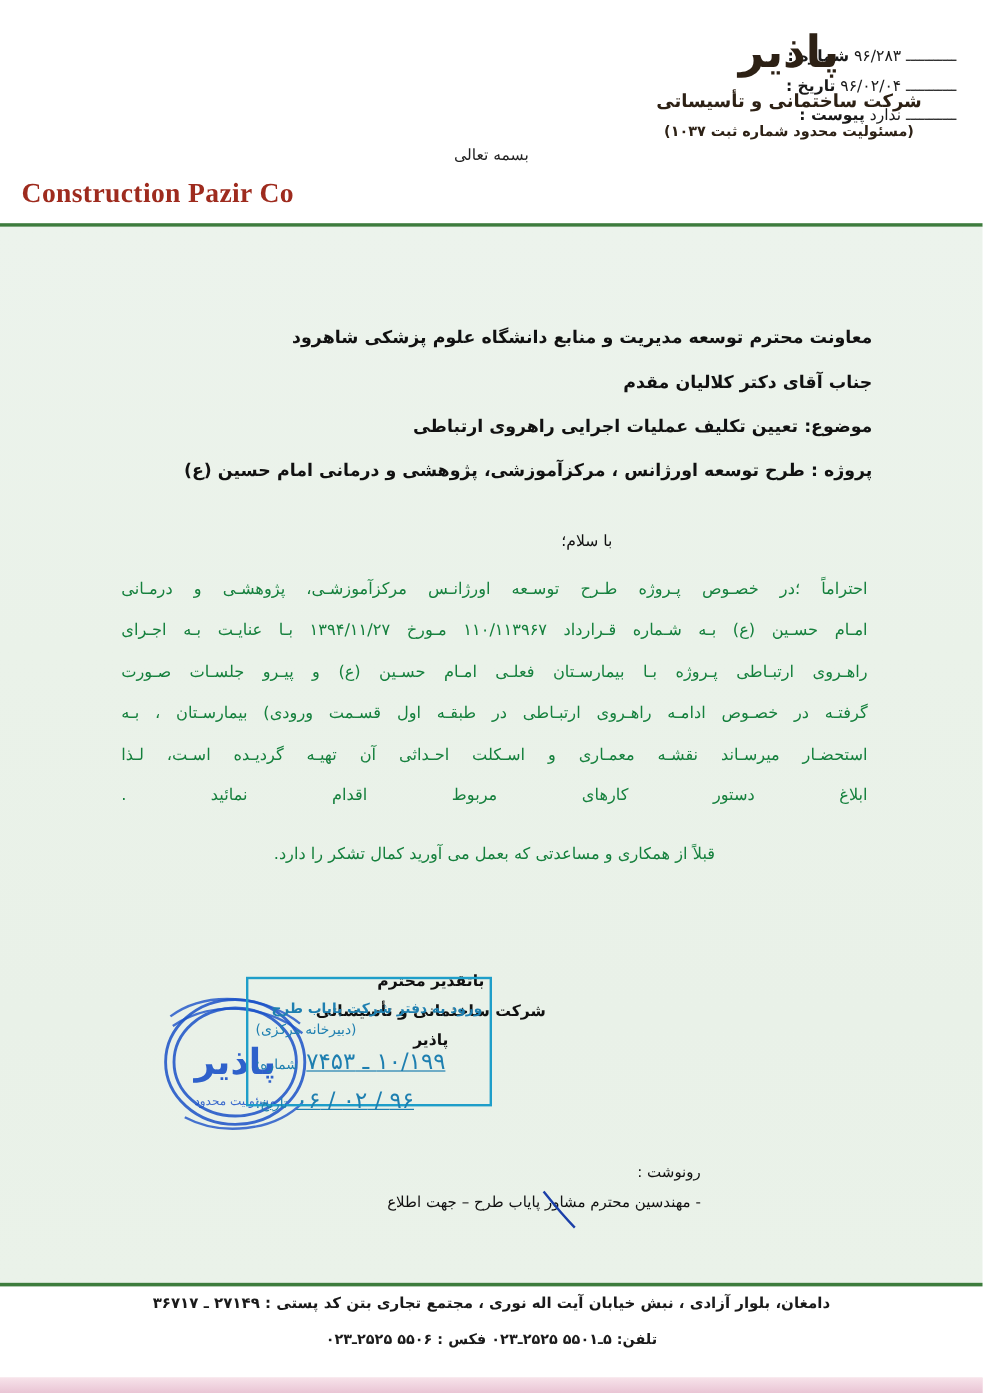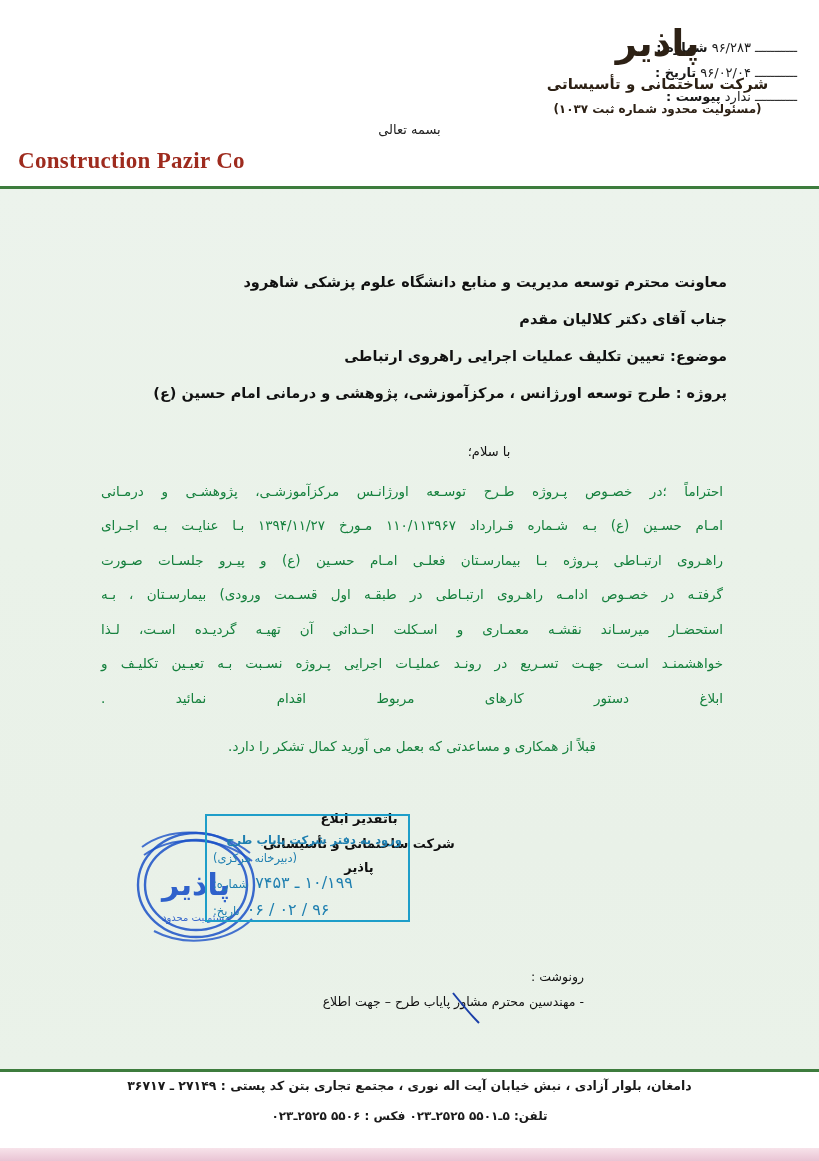--- a/index.html
+++ b/index.html
@@ -208,22 +208,23 @@
   .receipt-stamp .rs-sub { text-align: left; }
   .receipt-stamp .rs-row {
     display: flex;
     flex-direction: row-reverse;
     justify-content: flex-start;
     gap: 7px;
     align-items: baseline;
     margin-top: 3px;
   }
   .receipt-stamp .rs-val {
-    font-size: 16px;
+    font-size: 19px;
     letter-spacing: 1px;
+    text-decoration: underline;
   }
 
   .cc-block {
     position: absolute;
     top: 775px;
     right: 235px;
     width: 330px;
     text-align: right;
     font-size: 12.5px;
     color: #111;
@@ -325,27 +326,26 @@
     </div>
 
     <div class="salutation">با سلام؛</div>
 
     <div class="para">
       <p>احتراماً ؛در خصـوص پـروژه طـرح توسـعه اورژانـس مرکزآموزشـی، پژوهشـی و درمـانی</p>
       <p>امـام حسـین (ع) بـه شـماره  قـرارداد ۱۱۰/۱۱۳۹۶۷  مـورخ ۱۳۹۴/۱۱/۲۷  بـا عنایـت بـه اجـرای</p>
       <p>راهـروی ارتبـاطی پـروژه بـا بیمارسـتان فعلـی امـام حسـین (ع) و پیـرو جلسـات صـورت</p>
       <p>گرفتـه در خصـوص ادامـه راهـروی ارتبـاطی  در طبقـه اول قسـمت ورودی) بیمارسـتان ، بـه</p>
       <p>استحضـار میرسـاند نقشـه معمـاری و اسـکلت احـداثی آن تهیـه گردیـده اسـت، لـذا</p>
-      <p>خواهشمنـد اسـت جهـت تسـریع در رونـد عملیـات اجرایی پـروژه نسـبت بـه تعیـین تکلیـف و</p>
       <p>ابلاغ دستور کارهای مربوط اقدام نمائید .</p>
       <p class="closing">قبلاً از همکاری و مساعدتی که بعمل می آورید کمال تشکر را دارد.</p>
     </div>
 
     <div class="sign-block">
-      <div>باتقدیر ابلاغ</div>
+      <div>باتقدیر محترم</div>
       <div>شرکت ساختمانی و تأسیساتی پاذیر</div>
     </div>
 
     <div class="stamp">
       <svg width="150" height="135" viewBox="0 0 150 135" xmlns="http://www.w3.org/2000/svg">
         <g fill="none" stroke="#1b52c8" stroke-width="2.4" opacity="0.85">
           <ellipse cx="72" cy="66" rx="58" ry="52"></ellipse>
           <ellipse cx="72" cy="66" rx="51" ry="45"></ellipse>
         </g>
         <text x="72" y="76" text-anchor="middle" font-family="DejaVu Sans, sans-serif" font-size="30" font-weight="bold" fill="#1b52c8" opacity="0.9">پاذیر</text>

